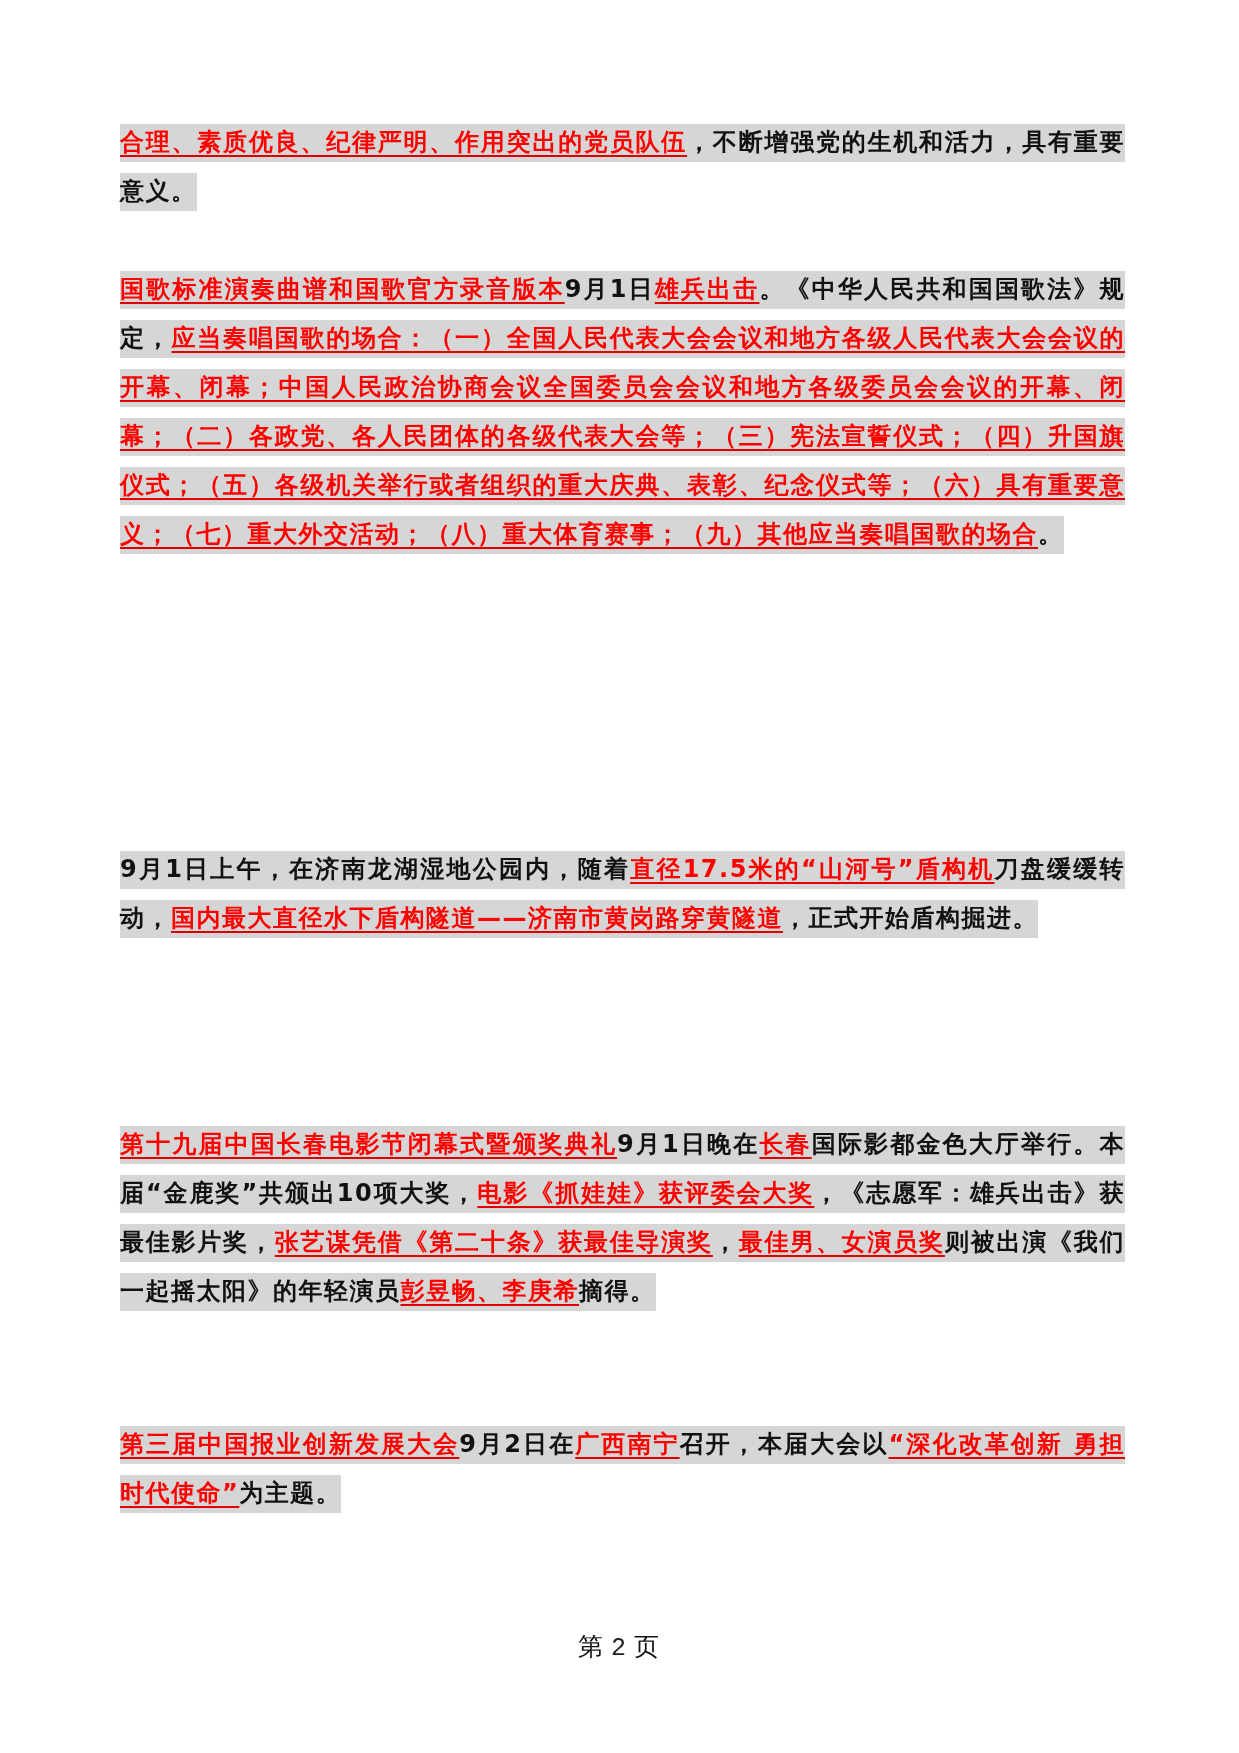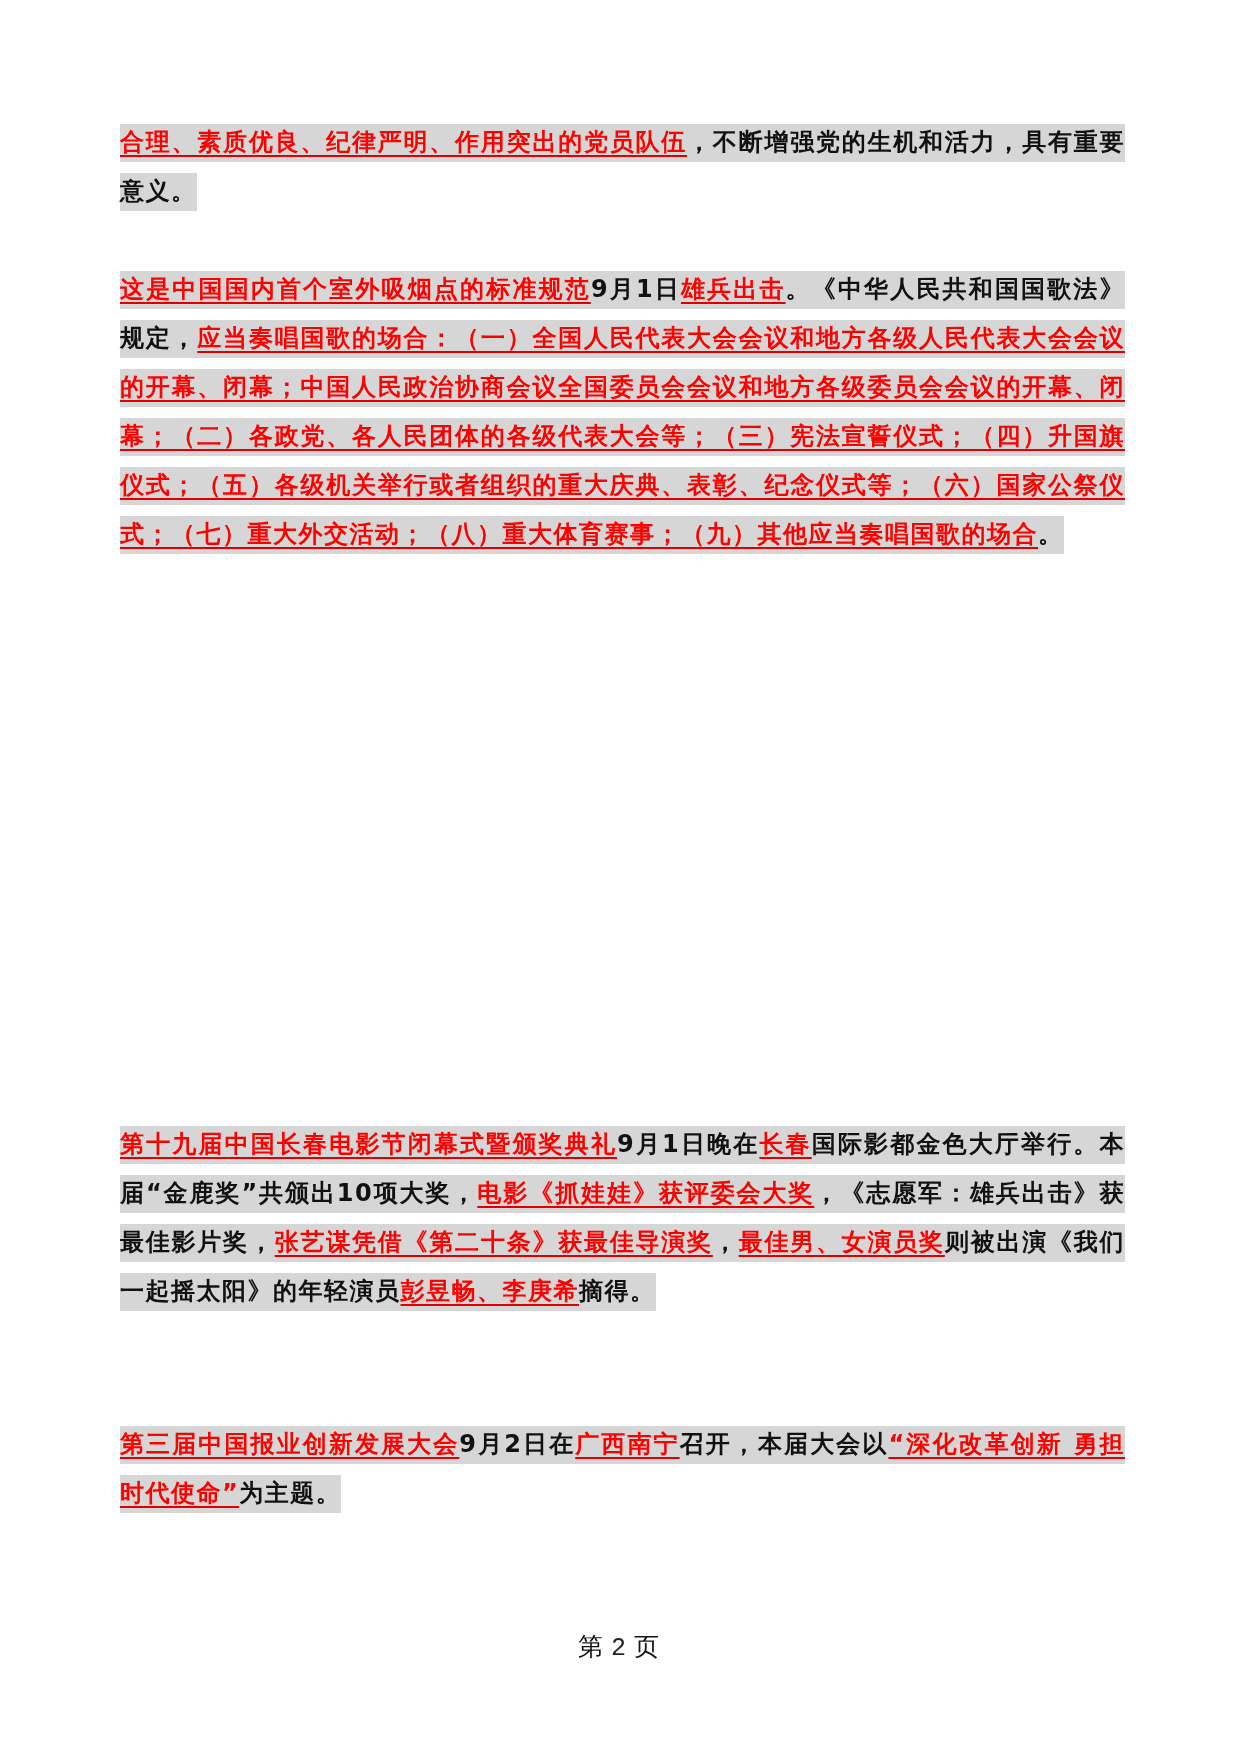--- a/index.html
+++ b/index.html
@@ -65,24 +65,27 @@
 </head>
 <body>
 
 <div class="page">
 
   <div class="para" style="top:118px">
     <span class="txt"><span class="hl">合理、素质优良、纪律严明、作用突出的党员队伍</span><span>，不断增强党的生机和活力，具有重要意义。</span></span>
   </div>
 
   <div class="para" style="top:265px">
-    <span class="txt"><span class="hl">这是中国国内首个室外吸烟点的标准规范</span><span>9月1日</span><span class="hl">雄兵出击</span><span>。《中华人民共和国国歌法》规定，</span><span class="hl">应当奏唱国歌的场合：（一）全国人民代表大会会议和地方各级人民代表大会会议的开幕、闭幕；中国人民政治协商会议全国委员会会议和地方各级委员会会议的开幕、闭幕；（二）各政党、各人民团体的各级代表大会等；（三）宪法宣誓仪式；（四）升国旗仪式；（五）各级机关举行或者组织的重大庆典、表彰、纪念仪式等；（六）国家公祭仪式；（七）重大外交活动；（八）重大体育赛事；（九）其他应当奏唱国歌的场合</span><span>。</span></span>
+    <span class="txt"><span class="hl">国歌标准演奏曲谱和国歌官方录音版本</span><span>9月1日</span><span class="hl">雄兵出击</span><span>。《中华人民共和国国歌法》规定，</span><span class="hl">应当奏唱国歌的场合：（一）全国人民代表大会会议和地方各级人民代表大会会议的开幕、闭幕；中国人民政治协商会议全国委员会会议和地方各级委员会会议的开幕、闭幕；（二）各政党、各人民团体的各级代表大会等；（三）宪法宣誓仪式；（四）升国旗仪式；（五）各级机关举行或者组织的重大庆典、表彰、纪念仪式等；（六）具有重要意义；（七）重大外交活动；（八）重大体育赛事；（九）其他应当奏唱国歌的场合</span><span>。</span></span>
   </div>
 
 
+  <div class="para" style="top:845px">
+    <span class="txt"><span>9月1日上午，在济南龙湖湿地公园内，随着</span><span class="hl">直径17.5米的“山河号”盾构机</span><span>刀盘缓缓转动，</span><span class="hl">国内最大直径水下盾构隧道——济南市黄岗路穿黄隧道</span><span>，正式开始盾构掘进。</span></span>
+  </div>
 
 
   <div class="para" style="top:1120px">
     <span class="txt"><span class="hl">第十九届中国长春电影节闭幕式暨颁奖典礼</span><span>9月1日晚在</span><span class="hl">长春</span><span>国际影都金色大厅举行。本届“金鹿奖”共颁出10项大奖，</span><span class="hl">电影《抓娃娃》获评委会大奖</span><span>，《志愿军：雄兵出击》获最佳影片奖，</span><span class="hl">张艺谋凭借《第二十条》获最佳导演奖</span><span>，</span><span class="hl">最佳男、女演员奖</span><span>则被出演《我们一起摇太阳》的年轻演员</span><span class="hl">彭昱畅、李庚希</span><span>摘得。</span></span>
   </div>
 
   <div class="para" style="top:1420px">
     <span class="txt"><span class="hl">第三届中国报业创新发展大会</span><span>9月2日在</span><span class="hl">广西南宁</span><span>召开，本届大会以</span><span class="hl">“深化改革创新 勇担时代使命”</span><span>为主题。</span></span>
   </div>
 

